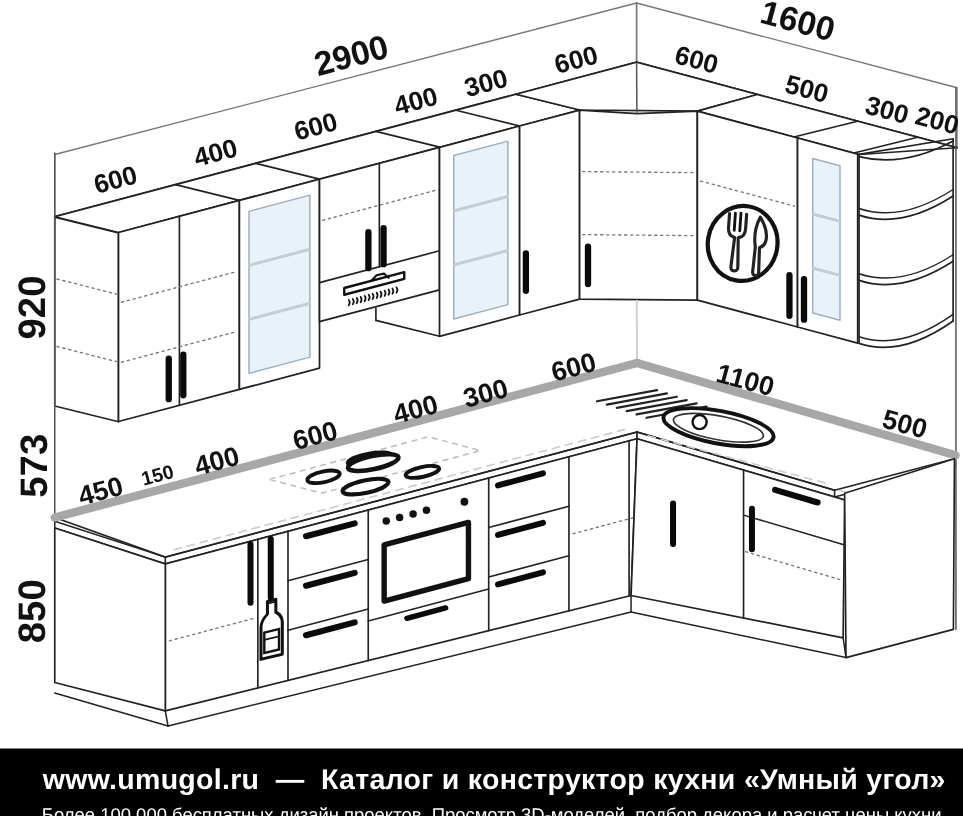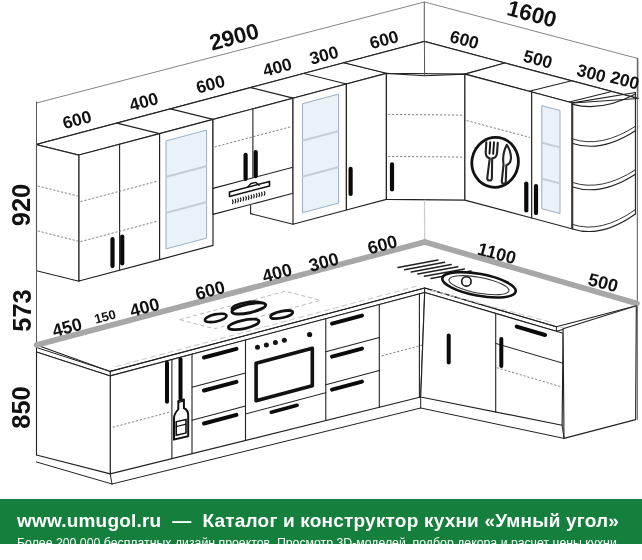--- a/index.html
+++ b/index.html
@@ -1,17 +1,17 @@
 <!DOCTYPE html>
 <html><head><meta charset="utf-8">
 <style>
 html,body{margin:0;padding:0;background:#fff;width:642px;height:560px;overflow:hidden;-webkit-font-smoothing:antialiased}
 .wrap{position:relative;width:642px;height:560px;font-family:"Liberation Sans",sans-serif}
 svg{position:absolute;left:0;top:0}
-.footer{position:absolute;left:0;top:499px;width:642px;height:45px;background:#15803d;color:#fff;text-align:left}
+.footer{position:absolute;left:0;top:499px;width:642px;height:45px;background:#000000;color:#fff;text-align:center}
 .f1{font-size:19px;font-weight:bold;margin-top:11px;letter-spacing:0.2px;padding-left:17px}
 .f2{font-size:12.3px;margin-top:4px;white-space:nowrap;padding-left:17px}
 </style></head>
 <body>
 <div class="wrap">
     <svg width="642" height="560" viewBox="0 0 642 560">
       <polygon points="36.5,103.0 424.4,2.0 424.4,41.5 36.5,144.5" fill="#fff" stroke="#777" stroke-width="0.9" stroke-linejoin="round"></polygon>
       <polygon points="424.4,2.0 638.0,58.5 638.0,98.5 424.4,41.5" fill="#fff" stroke="#777" stroke-width="0.9" stroke-linejoin="round"></polygon>
       <line x1="424.4" y1="2.0" x2="424.4" y2="41.5" stroke="#777" stroke-width="0.9" stroke-linecap="round"></line>
       <line x1="36.5" y1="144.5" x2="424.4" y2="41.5" stroke="#333" stroke-width="1.3" stroke-linecap="round"></line>
@@ -203,14 +203,14 @@
       <text transform="translate(144.5,307.0) rotate(-15)" font-family="Liberation Sans, sans-serif" font-size="18" font-weight="bold" fill="#111" text-anchor="middle" dy="0.36em">400</text>
       <text transform="translate(210.0,290.0) rotate(-15)" font-family="Liberation Sans, sans-serif" font-size="18" font-weight="bold" fill="#111" text-anchor="middle" dy="0.36em">600</text>
       <text transform="translate(277.0,272.5) rotate(-15)" font-family="Liberation Sans, sans-serif" font-size="18" font-weight="bold" fill="#111" text-anchor="middle" dy="0.36em">400</text>
       <text transform="translate(323.7,261.8) rotate(-15)" font-family="Liberation Sans, sans-serif" font-size="18" font-weight="bold" fill="#111" text-anchor="middle" dy="0.36em">300</text>
       <text transform="translate(382.3,244.4) rotate(-15)" font-family="Liberation Sans, sans-serif" font-size="18" font-weight="bold" fill="#111" text-anchor="middle" dy="0.36em">600</text>
       <text transform="translate(497.0,253.0) rotate(15)" font-family="Liberation Sans, sans-serif" font-size="18" font-weight="bold" fill="#111" text-anchor="middle" dy="0.36em">1100</text>
       <text transform="translate(603.3,282.3) rotate(15)" font-family="Liberation Sans, sans-serif" font-size="18" font-weight="bold" fill="#111" text-anchor="middle" dy="0.36em">500</text>
     </svg>
 <div class="footer">
  <div class="f1">www.umugol.ru&nbsp; —&nbsp; Каталог и конструктор кухни «Умный угол»</div>
- <div class="f2">Более 200 000 бесплатных дизайн проектов. Просмотр 3D-моделей, подбор декора и расчет цены кухни.</div>
+ <div class="f2">Более 100 000 бесплатных дизайн проектов. Просмотр 3D-моделей, подбор декора и расчет цены кухни.</div>
 </div>
   </div>
 </body></html>

